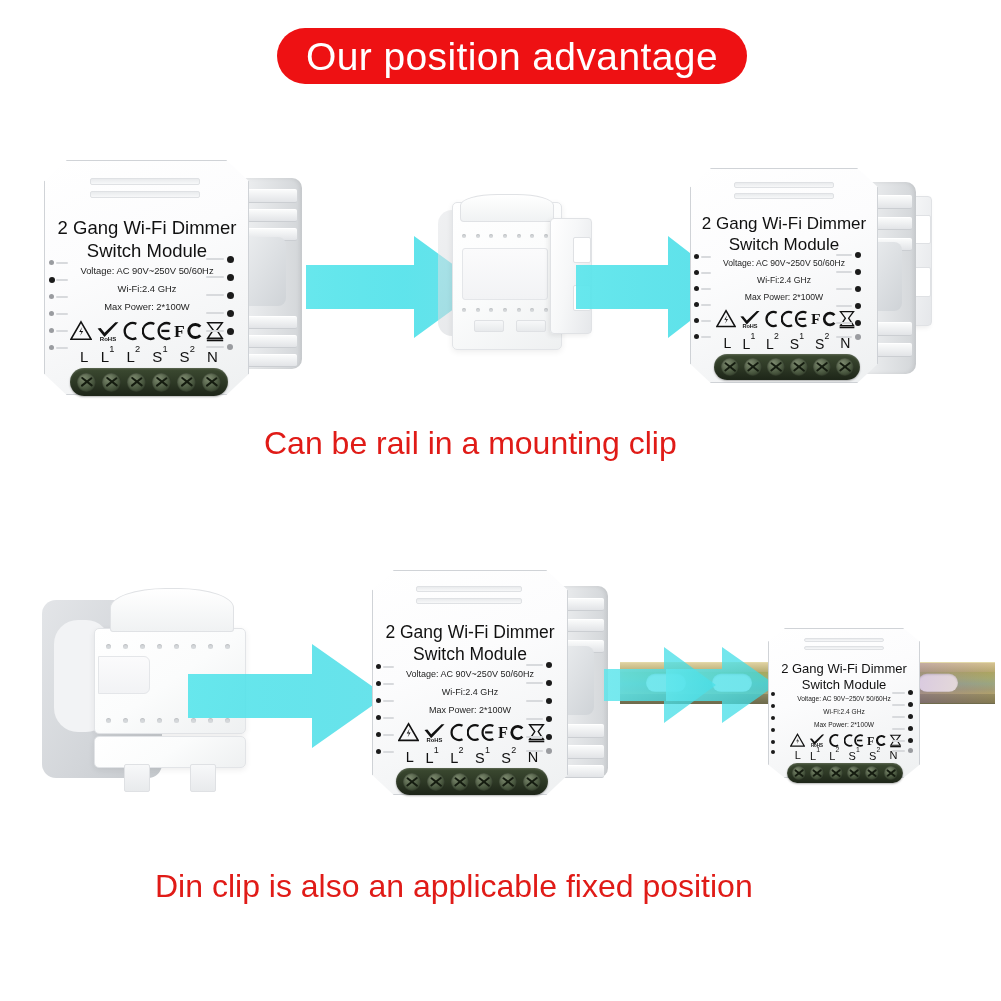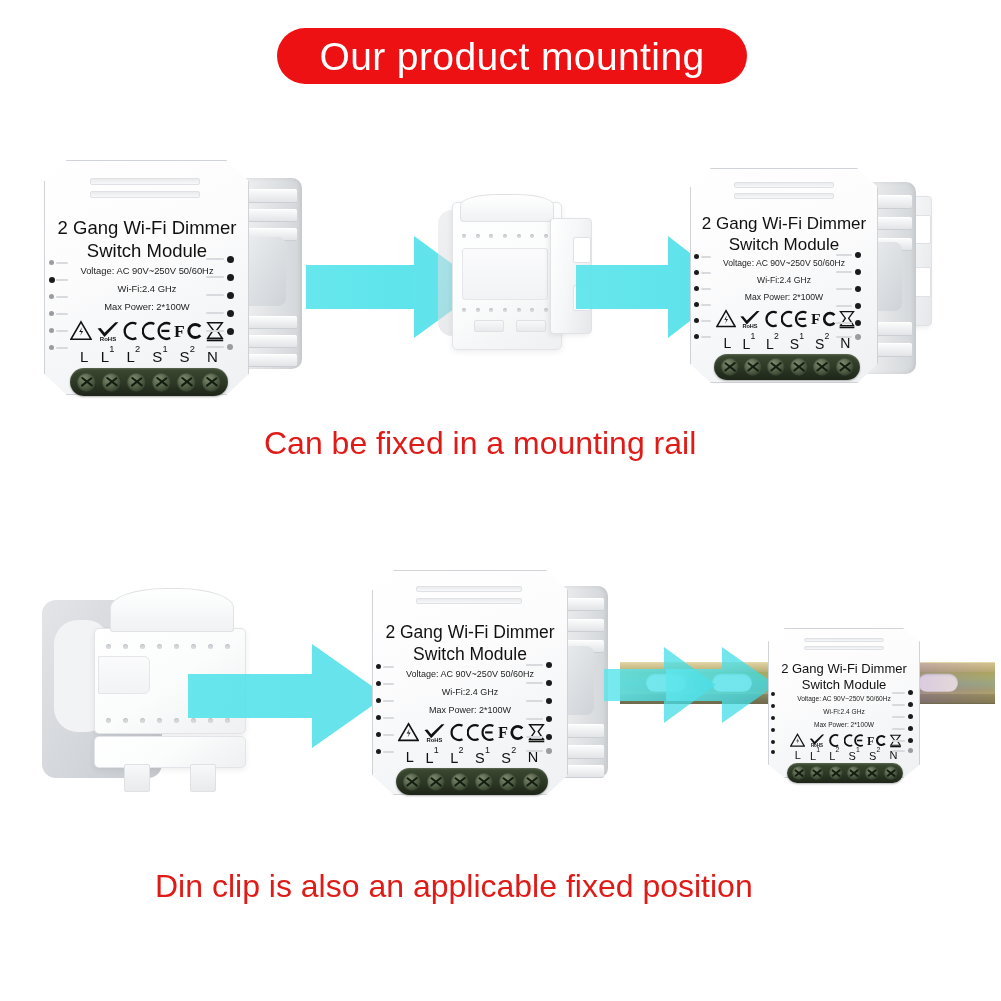--- a/index.html
+++ b/index.html
@@ -190,21 +190,21 @@
     background: linear-gradient(100deg, rgba(150,110,170,0.0) 60%, rgba(150,105,175,0.35) 78%, rgba(190,160,90,0.25) 100%);
     pointer-events:none;
   }
 </style>
 </head>
 <body>
 
 <div id="page">
 
   <div class="title-banner">
-    <span class="t">Our product mounting</span>
+    <span class="t">Our position advantage</span>
   </div>
 
   <div class="module" style="left:44px; top:160px; width:250px; height:235px;">
 
     <div class="mod-side" style="left:180px; width:78px; top:18px; bottom:26px;">
       <div class="rib" style="top:6%"></div>
       <div class="rib" style="top:16%"></div>
       <div class="rib" style="top:26%"></div>
       <div class="bump"></div>
       <div class="rib" style="top:72%"></div>
@@ -453,21 +453,21 @@
         <i class="dot" style="left:19px;top:34px;width:6px;height:6px;"></i>
       <i class="dash" style="left:0;top:53px;width:16px;"></i>
         <i class="dot" style="left:19px;top:51px;width:6px;height:6px;"></i>
       <i class="dash" style="left:0;top:70px;width:16px;"></i>
         <i class="dot" style="left:19px;top:68px;width:6px;height:6px;"></i>
       <i class="dash" style="left:0;top:84px;width:16px;"></i>
         <i class="dot faint" style="left:19px;top:82px;width:6px;height:6px;"></i>
     </div>
   </div>
 
-  <div class="caption caption-1">Can be fixed in a mounting rail</div>
+  <div class="caption caption-1">Can be rail in a mounting clip</div>
 
   <div class="clip" style="left:38px; top:578px; width:260px; height:240px;">
     <div class="clip-grey-back" style="left:4px; top:22px; width:120px; height:178px;"></div>
     <div class="clip-grey-back" style="left:16px; top:42px; width:56px; height:112px; background:#f2f3f5; border-radius:24px;"></div>
     <div class="clip-plate" style="left:56px; top:50px; width:152px; height:106px;"></div>
     <div class="clip-wave" style="left:72px; top:10px; width:124px; height:44px;
          border-radius:45% 45% 3px 3px;"></div>
     <div class="clip-holes" style="left:68px; top:66px; width:124px;">
       <i style="width:5px;height:5px;"></i>
         <i style="width:5px;height:5px;"></i>

